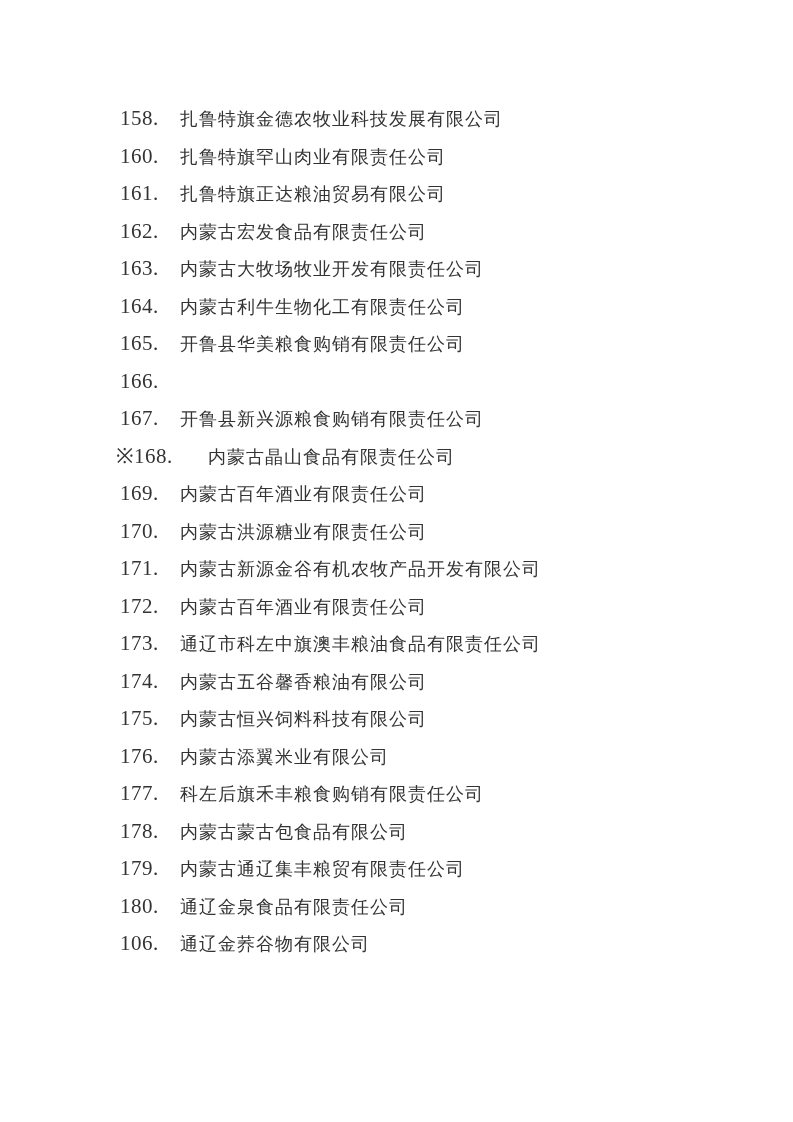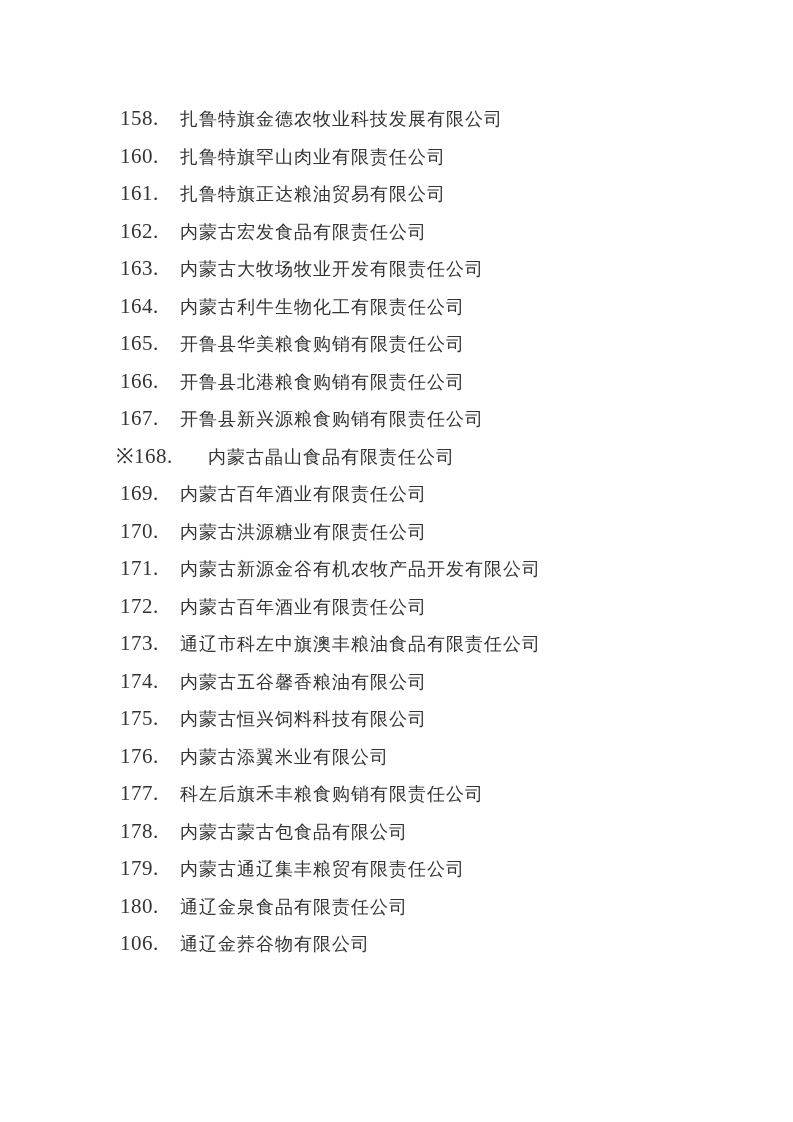--- a/index.html
+++ b/index.html
@@ -92,21 +92,20 @@
     <span class="name">内蒙古利牛生物化工有限责任公司</span>
   </li>
 
   <li class="row">
     <span class="num">165.</span>
     <span class="name">开鲁县华美粮食购销有限责任公司</span>
   </li>
 
   <li class="row">
     <span class="num">166.</span>
-    <span class="name">开鲁县北港粮食购销有限责任公司</span>
   </li>
 
   <li class="row">
     <span class="num">167.</span>
     <span class="name">开鲁县新兴源粮食购销有限责任公司</span>
   </li>
 
   <li class="row marked">
     <span class="num">※168.</span>
     <span class="name">内蒙古晶山食品有限责任公司</span>

